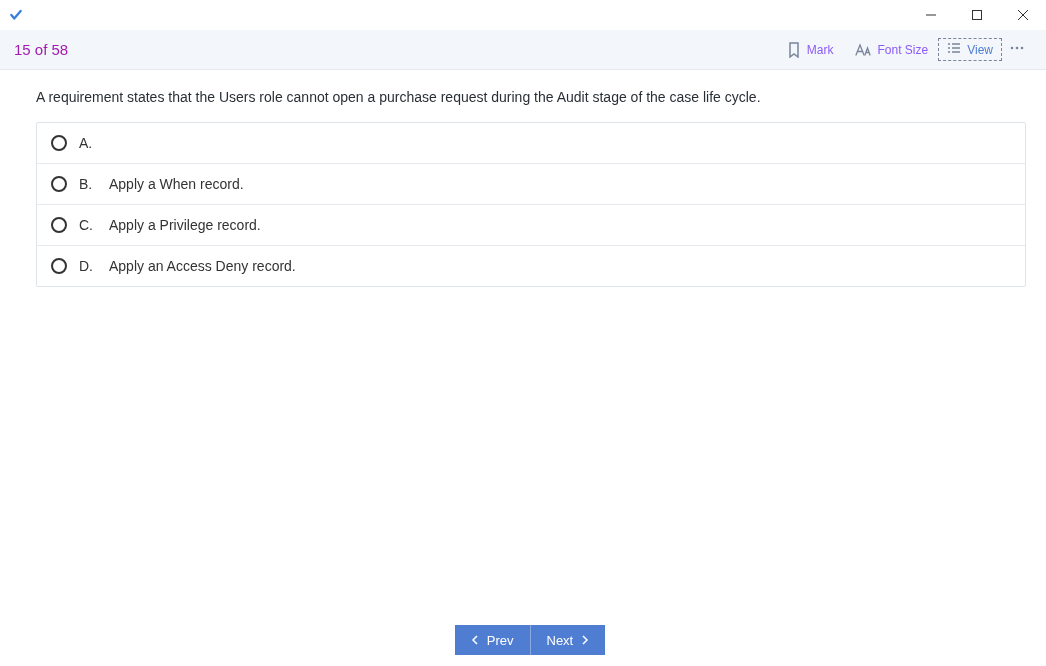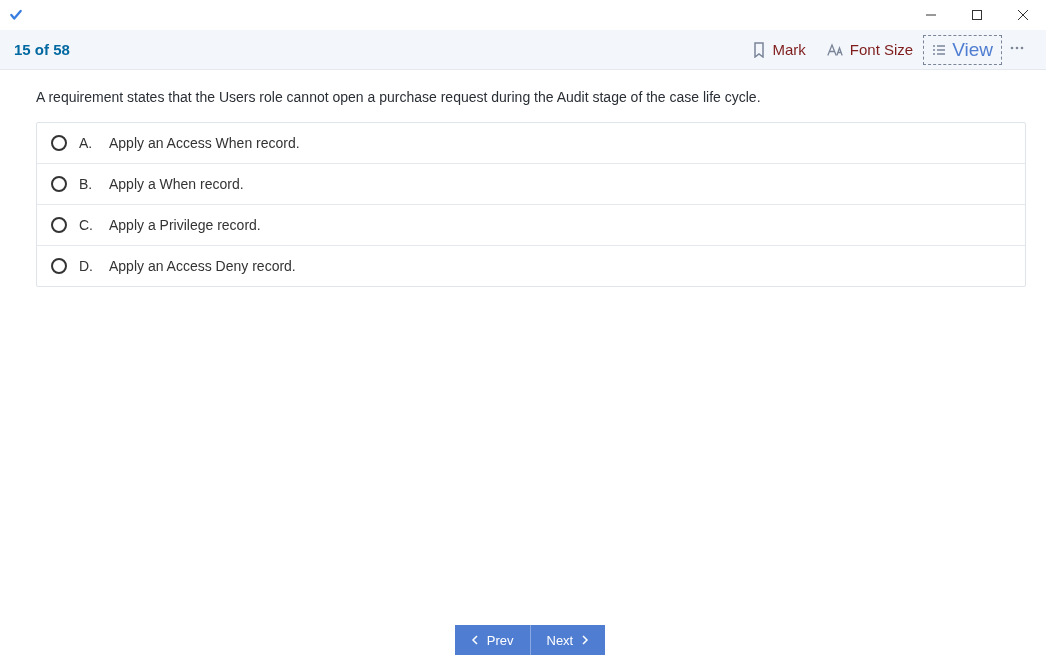--- a/index.html
+++ b/index.html
@@ -9,25 +9,25 @@
   
   .titlebar { height: 30px; display: flex; align-items: center; background: #fff; }
   .titlebar-left { display: flex; align-items: center; padding-left: 8px; gap: 6px; flex: 1; }
   .app-icon { width: 16px; height: 16px; display: flex; align-items: center; justify-content: center; }
   .titlebar-title { font-size: 12px; color: #222; }
   .win-controls { display: flex; height: 100%; }
   .win-btn { width: 46px; height: 30px; display: flex; align-items: center; justify-content: center; color: #444; }
 
   
   .toolbar { height: 40px; background: #f3f6fa; display: flex; align-items: center; padding: 0 14px; border-bottom: 1px solid #e5e8ec; }
-  .page-indicator { color: #0369a1; font-size: 15px; font-weight: bold; }
+  .page-indicator { color: #a21caf; font-size: 15px; }
   .toolbar-spacer { flex: 1; }
-  .tool-btn { display: flex; align-items: center; gap: 6px; padding: 4px 10px; color: #7f1d1d; font-size: 15px; cursor: pointer; }
+  .tool-btn { display: flex; align-items: center; gap: 6px; padding: 4px 10px; color: #8b5cf6; font-size: 12px; cursor: pointer; }
   .tool-btn .icon { display: flex; align-items: center; justify-content: center; color: #7a8599; }
-  .view-btn { border: 1px dashed #7a8599; padding: 3px 8px; color: #4f7dd1; display: flex; align-items: center; gap: 6px; font-size: 19px; }
+  .view-btn { border: 1px dashed #7a8599; padding: 3px 8px; color: #4f7dd1; display: flex; align-items: center; gap: 6px; font-size: 12px; }
   .more-btn { padding: 4px 6px; display: flex; align-items: center; color: #7a8599; }
 
   
   .content { flex: 1; overflow: auto; padding: 18px 20px 0 36px; }
   .question-text { color: #2a2f36; font-size: 14px; line-height: 1.4; margin-bottom: 14px; }
   .options { border: 1px solid #dfe4ea; border-radius: 2px; }
   .option-row { display: flex; align-items: center; gap: 12px; padding: 12px 14px; border-bottom: 1px solid #e5e8ec; cursor: pointer; }
   .option-row:last-child { border-bottom: none; }
   .radio { width: 16px; height: 16px; border: 2px solid #333; border-radius: 50%; flex-shrink: 0; }
   .opt-letter { color: #333; font-size: 14px; min-width: 18px; }
@@ -114,21 +114,20 @@
   </div>
 </div>
 
 <div class="content">
   <div class="question-text">A requirement states that the Users role cannot open a purchase request during the Audit stage of the case life cycle.</div>
 
   <div class="options">
     <div class="option-row">
       <span class="radio"></span>
       <span class="opt-letter">A.</span>
-      <span class="opt-text">Apply an Access When record.</span>
     </div>
     <div class="option-row">
       <span class="radio"></span>
       <span class="opt-letter">B.</span>
       <span class="opt-text">Apply a When record.</span>
     </div>
     <div class="option-row">
       <span class="radio"></span>
       <span class="opt-letter">C.</span>
       <span class="opt-text">Apply a Privilege record.</span>

